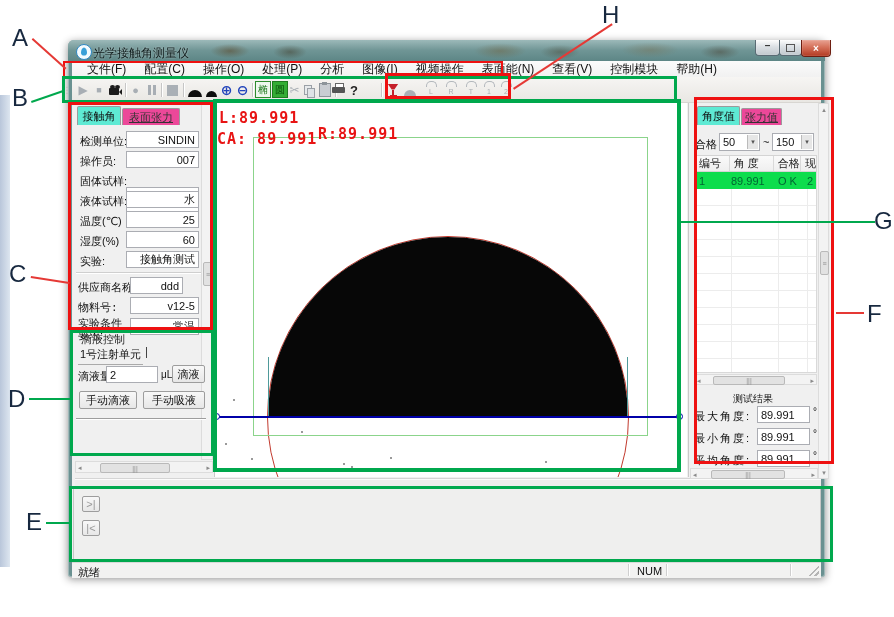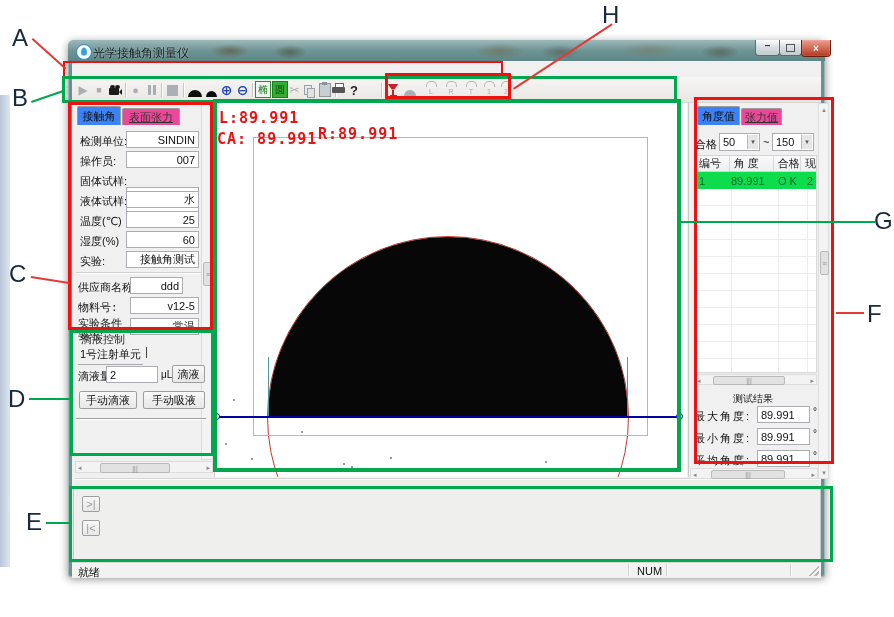--- a/index.html
+++ b/index.html
@@ -35,21 +35,21 @@
   .mound{background:#0c0c0c;border-radius:50% 50% 0 0 / 100% 100% 0 0;}
   .chipbtn{position:absolute;top:81px;width:16px;height:17px;box-sizing:border-box;font-size:10px;
            display:flex;align-items:center;justify-content:center;}
   .atool{position:absolute;top:81px;width:16px;height:18px;display:flex;flex-direction:column;align-items:center;}
   .atool .arc{width:9px;height:5px;border:1.2px solid #b3b8bd;border-bottom:none;border-radius:5px 5px 0 0;}
   .atool .lt{font-size:7px;color:#a9aeb3;line-height:7px;margin-top:1px;}
   
   .panel-sep{background:#c9c9c9;}
   .tab{position:absolute;box-sizing:border-box;font-size:11px;display:flex;align-items:center;justify-content:center;
        border:1px solid #9b9b9b;border-bottom:none;border-radius:2px 2px 0 0;}
-  .tab.active{background:#3b82f6;z-index:2;}
+  .tab.active{background:#5eead4;z-index:2;}
   .tab.inactive{background:#ec4899;color:#333;text-decoration:underline;}
   .frow-label{position:absolute;font-size:11px;color:#111;}
   .tbox{position:absolute;background:#fff;border:1px solid #abadb3;box-sizing:border-box;font-size:11px;
         display:flex;align-items:center;justify-content:flex-end;padding:0 3px;}
   .btn{position:absolute;background:linear-gradient(#f8f8f8,#e7e7e7);border:1px solid #9d9d9d;border-radius:2px;
        box-sizing:border-box;font-size:11px;display:flex;align-items:center;justify-content:center;}
   .sb{position:absolute;background:#f3f3f3;border:1px solid #dcdcdc;box-sizing:border-box;}
   .sb .thumb{position:absolute;background:#e2e2e2;border:1px solid #b9b9b9;border-radius:2px;
              display:flex;align-items:center;justify-content:center;color:#8f8f8f;font-size:7px;}
   .sb .arr{position:absolute;color:#8a8a8a;font-size:7px;line-height:9px;text-align:center;}
@@ -91,20 +91,33 @@
   </div>
   <div class="abs winbtn" style="left:779px;width:21px;">
     <span style="width:7px;height:6px;border:1px solid #555;display:block;"></span>
   </div>
   <div class="abs winbtn close" style="left:801px;width:28px;height:16px;">
     <span>×</span>
   </div>
 
   <div class="abs client"></div>
 
+  <div class="abs menubar">
+    <span class="mi">文件(F)</span>
+    <span class="mi">配置(C)</span>
+    <span class="mi">操作(O)</span>
+    <span class="mi">处理(P)</span>
+    <span class="mi">分析</span>
+    <span class="mi">图像(I)</span>
+    <span class="mi">视频操作</span>
+    <span class="mi">表面能(N)</span>
+    <span class="mi">查看(V)</span>
+    <span class="mi">控制模块</span>
+    <span class="mi">帮助(H)</span>
+  </div>
 
   <div class="abs toolbar"></div>
   <div class="ticon grip-dots" style="left:65px;width:4px;">⋮</div>
 
   <div class="ticon" style="left:76px;width:14px;">
       <span class="gray" style="font-size:12px;">▶</span>
     </div>
   <div class="ticon" style="left:93px;width:12px;">
       <span class="gray" style="font-size:9px;">■</span>
     </div>

